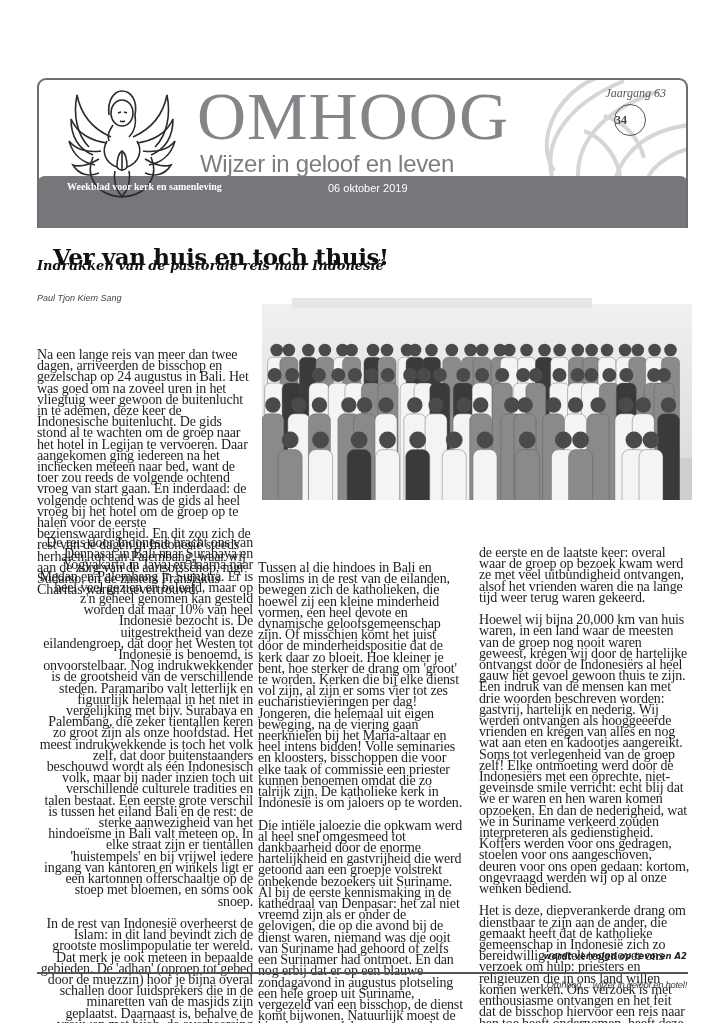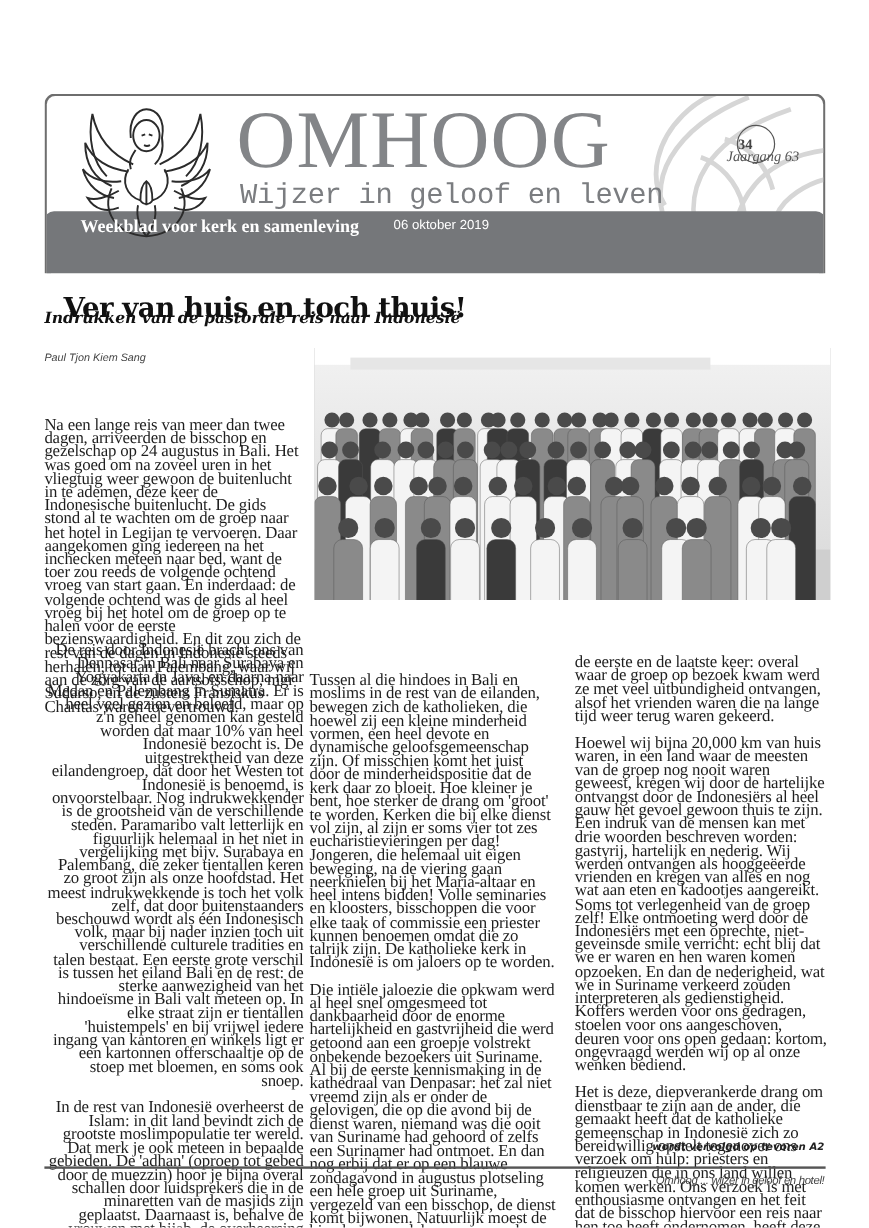--- a/index.html
+++ b/index.html
@@ -3,24 +3,24 @@
 <meta charset="utf-8">
 <style>
   html, body { margin: 0; padding: 0; background: #ffffff; }
   body { width: 724px; height: 1023px; position: relative; overflow: hidden; font-family: "DejaVu Serif", serif; color: #1a1a1a; }
 
   .masthead { position: absolute; left: 37px; top: 78px; width: 651px; height: 150px; border: 2px solid #6e6e6e; border-bottom: none; border-radius: 9px 9px 0 0; box-sizing: border-box; background: #fff; overflow: hidden; }
   .masthead .bar { position: absolute; left: -2px; right: -2px; bottom: 0; height: 52px; background: #75777a; border-radius: 8px 8px 0 0; }
   .masthead .wing-deco { position: absolute; left: 490px; top: -4px; width: 170px; height: 140px; }
   .logo-angel { position: absolute; left: 24px; top: 5px; width: 118px; height: 115px; }
   .brand-title { position: absolute; left: 158px; top: 2px; font-family: "Liberation Serif", serif; font-size: 68px; letter-spacing: 1px; color: #838588; line-height: 1; }
-  .brand-tagline { position: absolute; left: 161px; top: 72px; font-family: Liberation Mono, monospace; font-size: 24px; color: #7b7d80; line-height: 1; letter-spacing: -0.3px; }
-  .jaargang { position: absolute; right: 20px; top: 6px; font-family: "Liberation Serif", serif; font-style: italic; font-size: 12px; color: #555; margin-top: 37px; }
+  .brand-tagline { position: absolute; left: 161px; top: 72px; font-family: Liberation Sans, sans-serif; font-size: 24px; color: #7b7d80; line-height: 1; letter-spacing: -0.3px; }
+  .jaargang { position: absolute; right: 20px; top: 6px; font-family: "Liberation Serif", serif; font-style: italic; font-size: 12px; color: #555; }
   .issue-circle { position: absolute; right: 40px; top: 24px; width: 30px; height: 30px; border: 1.5px solid #555; border-radius: 50%; display: flex; align-items: center; font-family: "Liberation Serif", serif; font-size: 12px; font-weight: bold; color: #444; }
-  .bar-tag { position: absolute; left: 28px; top: 101px; font-family: "Liberation Serif", serif; font-size: 15px; font-weight: bold; color: #fff; }
+  .bar-tag { position: absolute; left: 28px; top: 101px; font-family: "Liberation Serif", serif; font-size: 10px; font-weight: bold; color: #fff; }
   .bar-date { position: absolute; left: 269px; top: 102px; font-family: "Liberation Sans", sans-serif; font-size: 11px; color: #fff; margin-left: 20px; }
   .bar-price { position: absolute; left: 405px; top: 102px; background: #fff; color: #555; border-radius: 3px; font-family: "Liberation Serif", serif; font-style: italic; font-size: 11px; padding: 17px 4px; margin-top: 48px; }
 
   .headline { position: absolute; left: 37px; top: 227px; font-family: "DejaVu Serif", serif; font-weight: bold; font-size: 23px; letter-spacing: -0.4px; color: #111; }
   .subhead { position: absolute; left: 37px; top: 258px; font-family: "DejaVu Serif", serif; font-weight: bold; font-style: italic; font-size: 13px; color: #111; }
 
   .byline { position: absolute; left: 37px; top: 293px; font-family: Liberation Sans, sans-serif; font-style: italic; font-size: 9px; color: #444; }
 
   .col { position: absolute; font-family: Liberation Serif, serif; font-size: 14px; line-height: 11.2px; color: #1e1e1e; letter-spacing: -0.15px; margin-top: 35px; }
   .col p { margin: 0 0 11.2px 0; }

